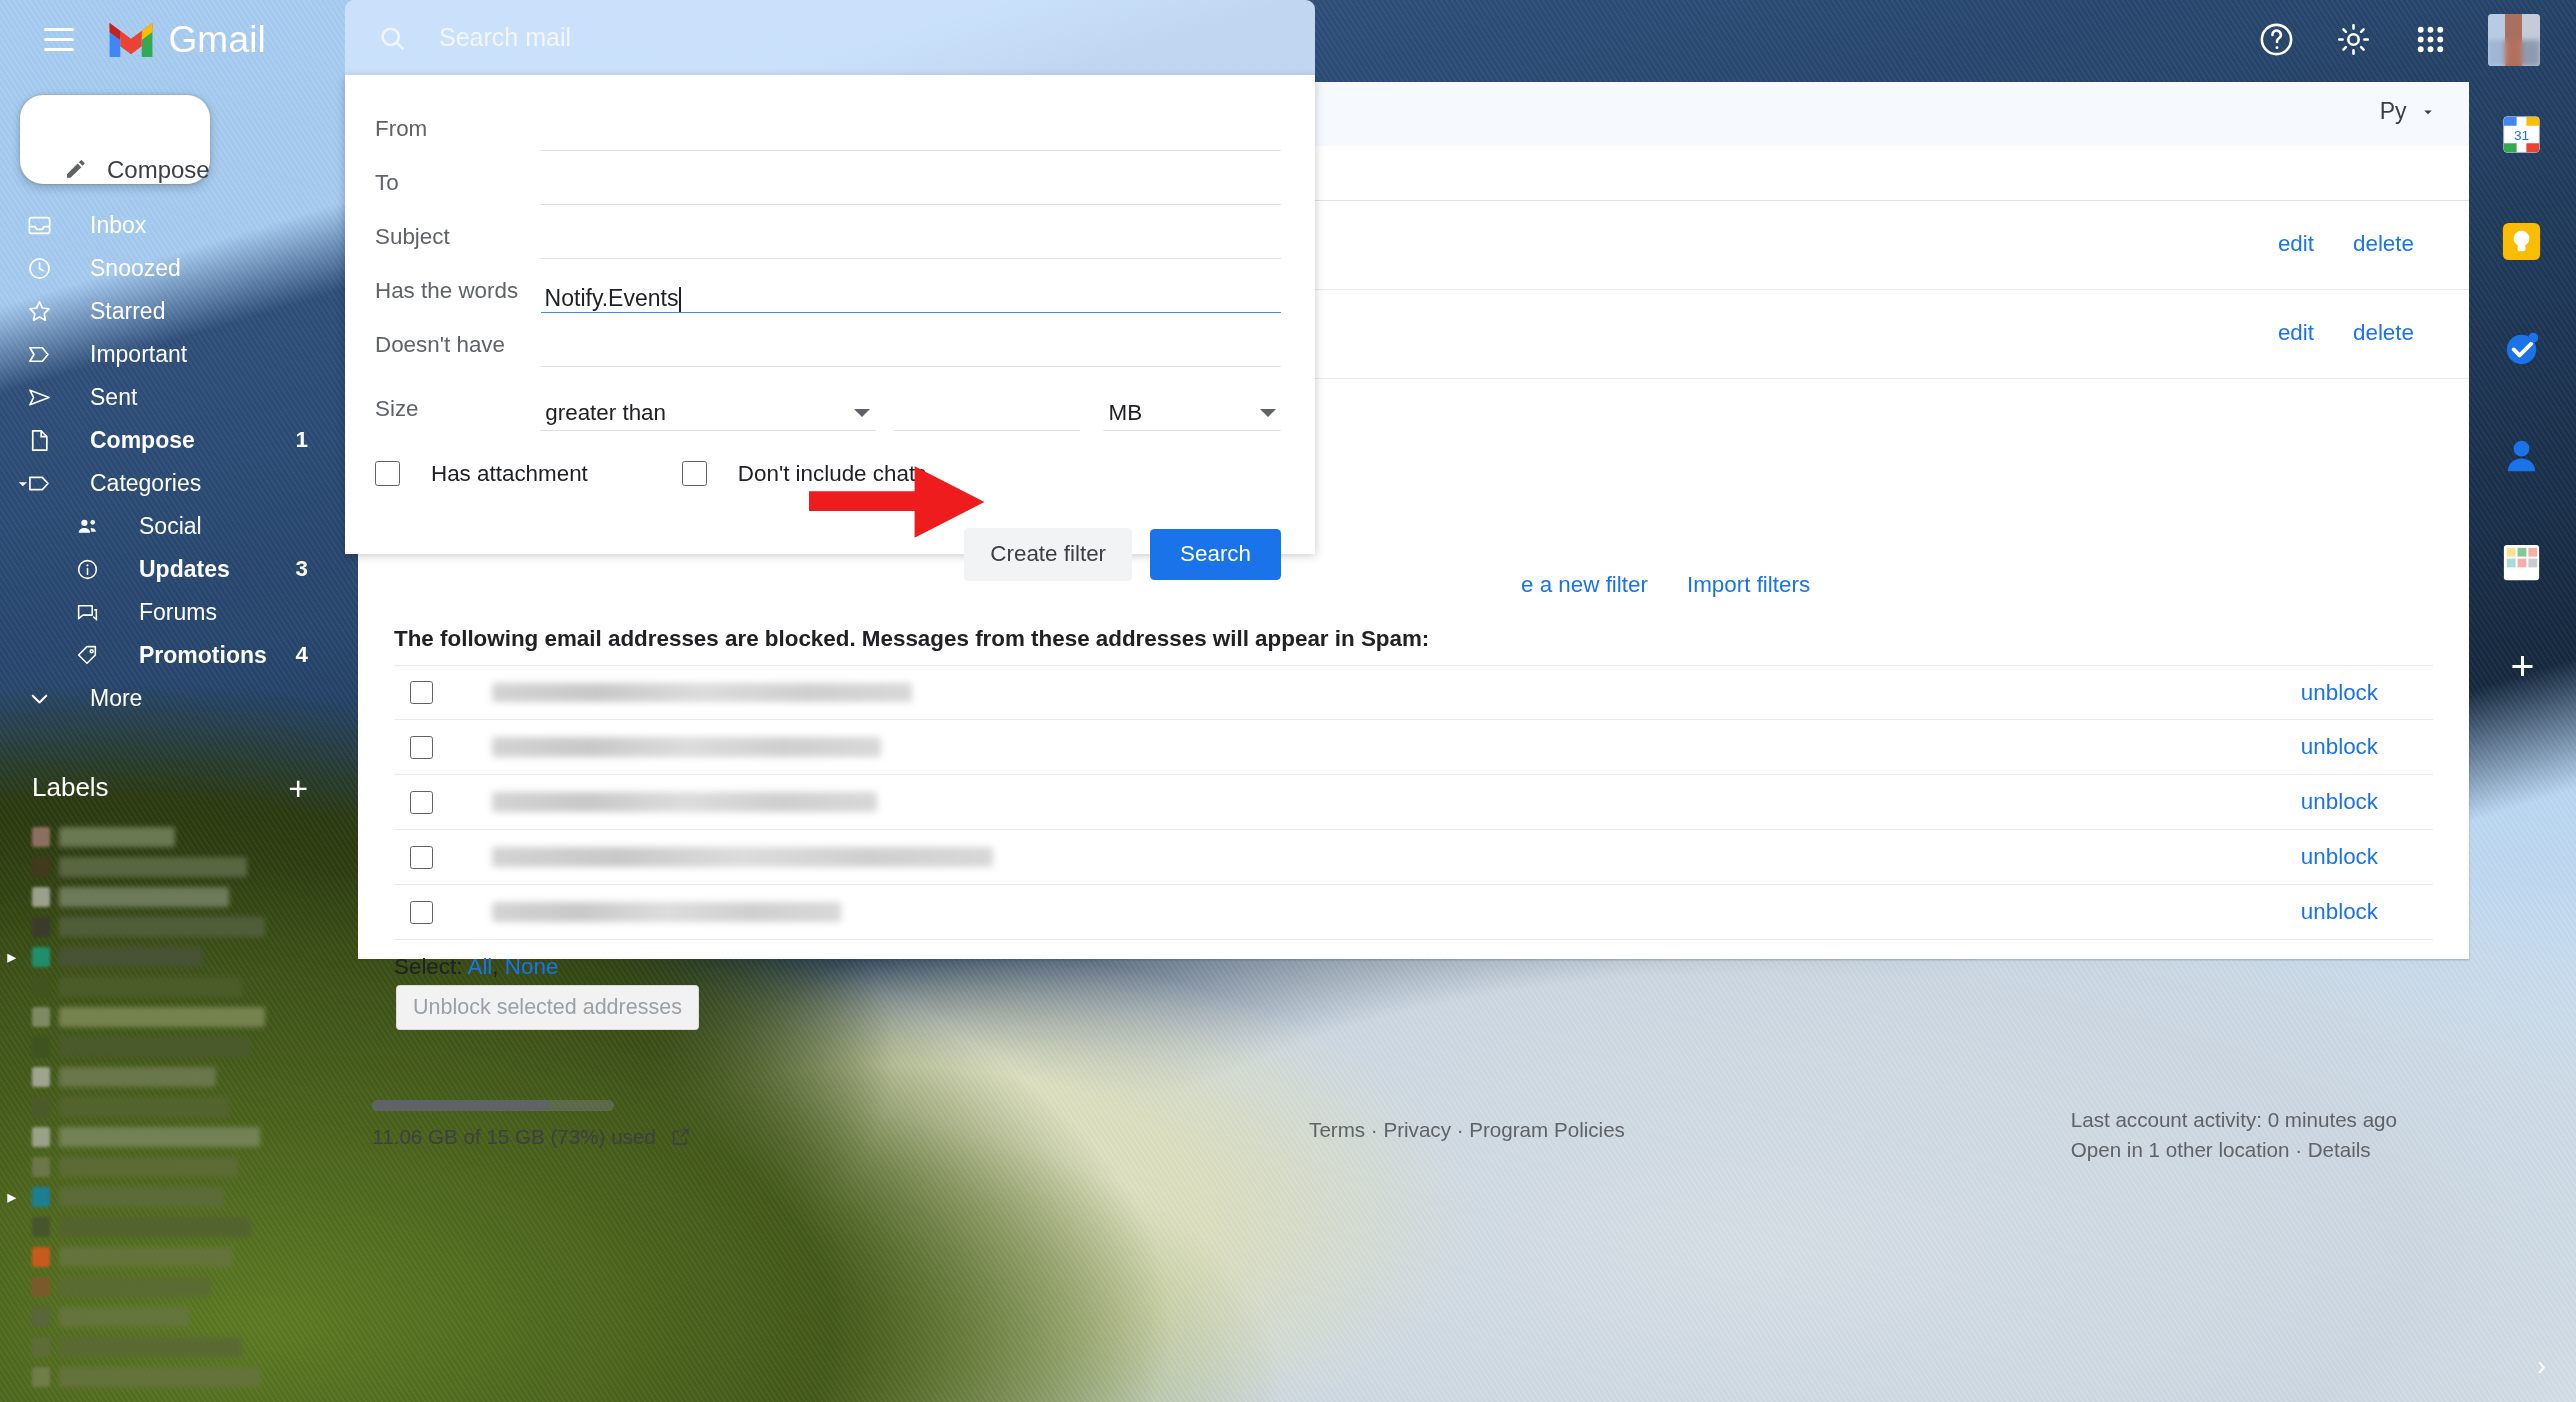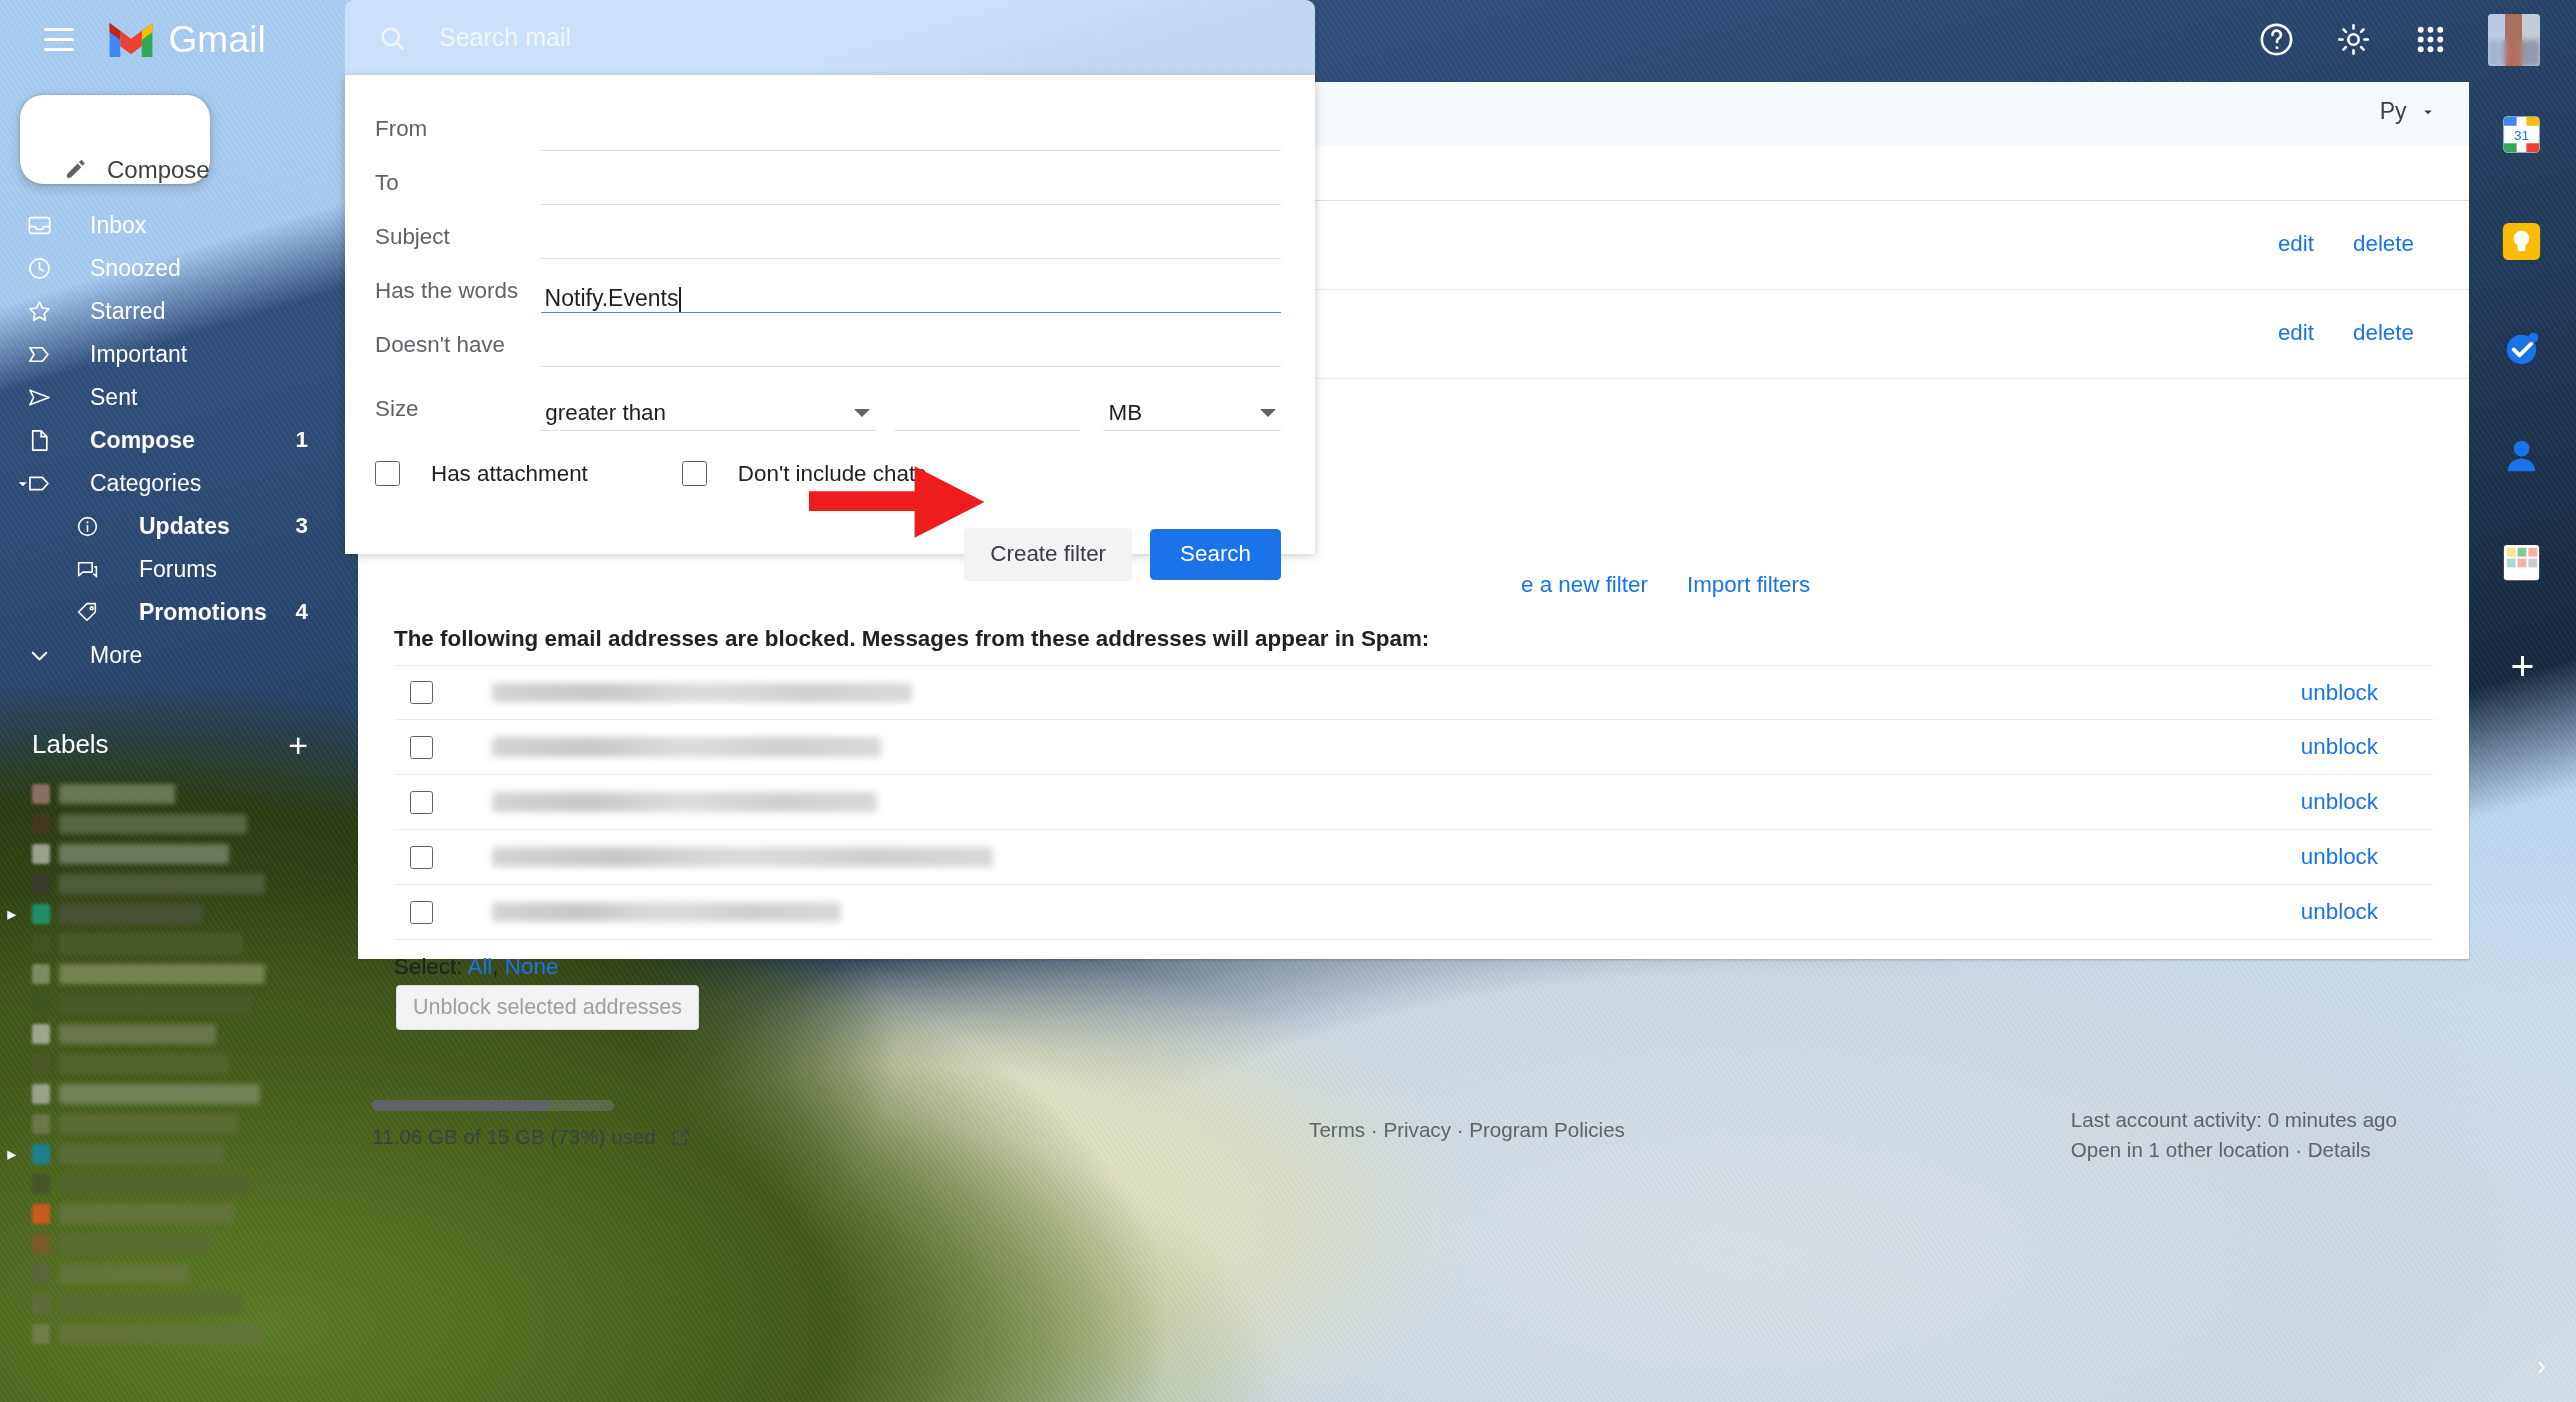--- a/index.html
+++ b/index.html
@@ -329,20 +329,32 @@
         </span>
         <span class="ico">
           <svg width="27" height="27" viewBox="0 0 24 24" fill="none" stroke="#fff" stroke-width="1.5">
             <path d="M3.5 6.5h11l5 5.5-5 5.5h-11z" stroke-linejoin="round"></path>
           </svg>
         </span>
         <span class="txt">Categories</span>
         <span class="cnt"></span>
       </div>
 
+      <div class="navitem sub">
+        <span class="ico">
+          <svg width="25" height="25" viewBox="0 0 24 24" fill="#fff">
+            <circle cx="9" cy="8.5" r="3"></circle>
+              <path d="M3.5 18c0-3 2.6-4.6 5.5-4.6s5.5 1.6 5.5 4.6z"></path>
+            <circle cx="17" cy="8" r="2.2"></circle>
+              <path d="M15 13.6c2.4-.3 5 .9 5 3.4h-4.2z"></path>
+          </svg>
+        </span>
+        <span class="txt">Social</span>
+        <span class="cnt"></span>
+      </div>
 
       <div class="navitem sub bold">
         <span class="ico">
           <svg width="25" height="25" viewBox="0 0 24 24" fill="none" stroke="#fff" stroke-width="1.5">
             <circle cx="12" cy="12" r="8.5"></circle>
               <path d="M12 11v5.5" stroke-linecap="round"></path>
               <circle cx="12" cy="8" r="1" fill="#fff" stroke="none"></circle>
           </svg>
         </span>
         <span class="txt">Updates</span>

